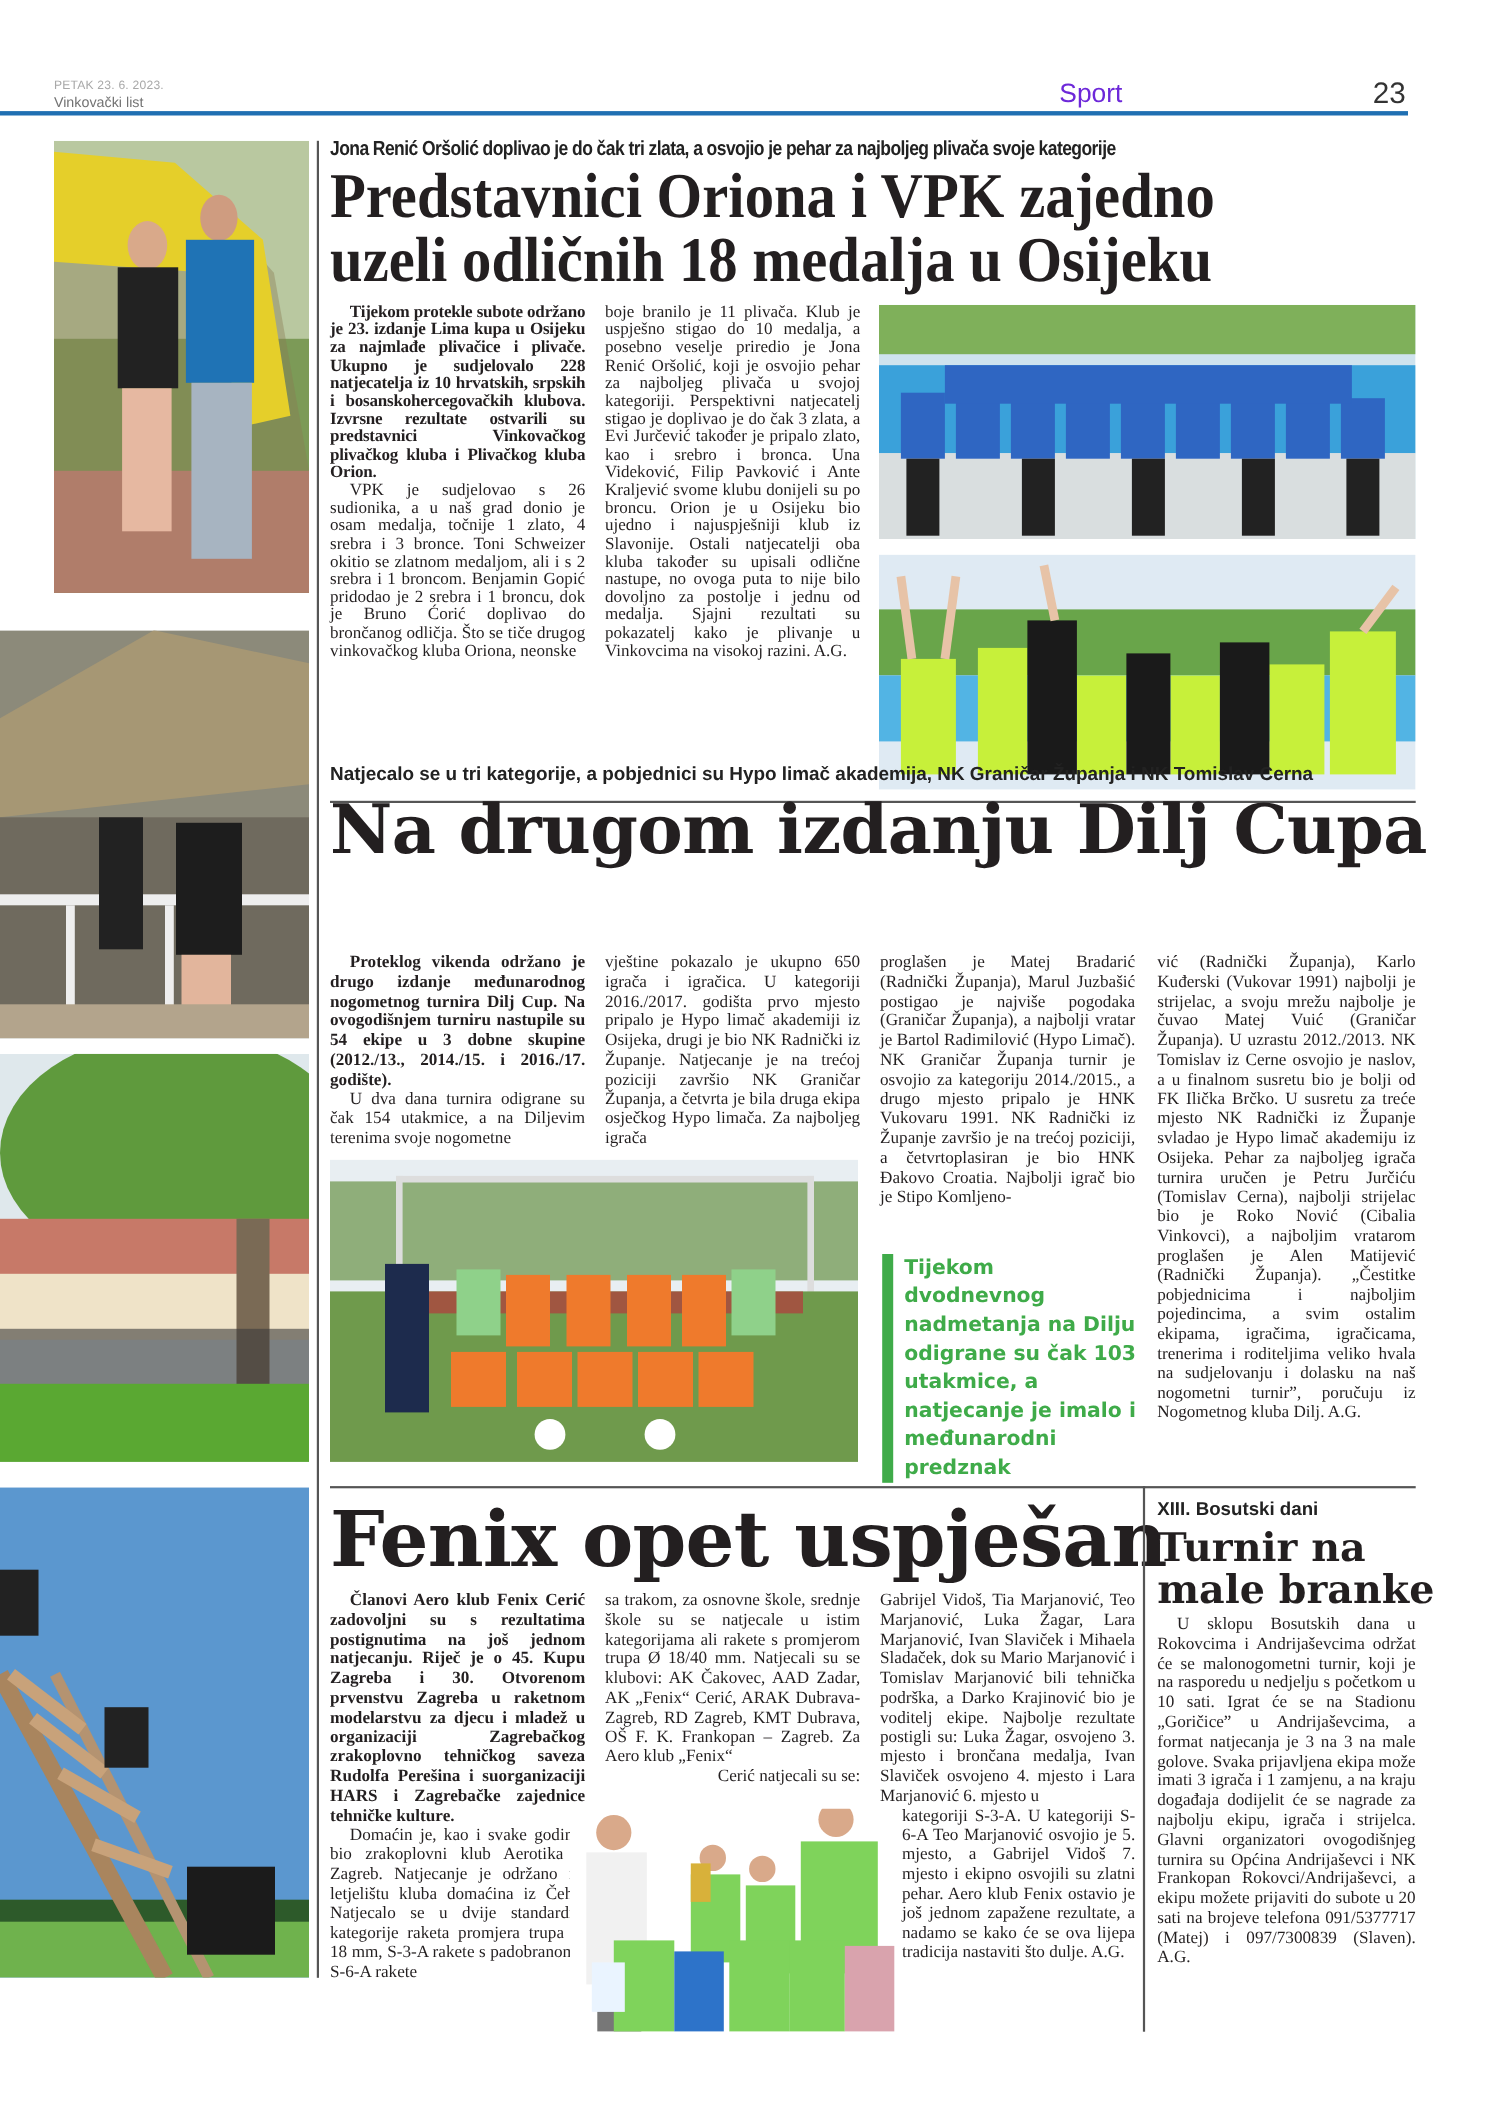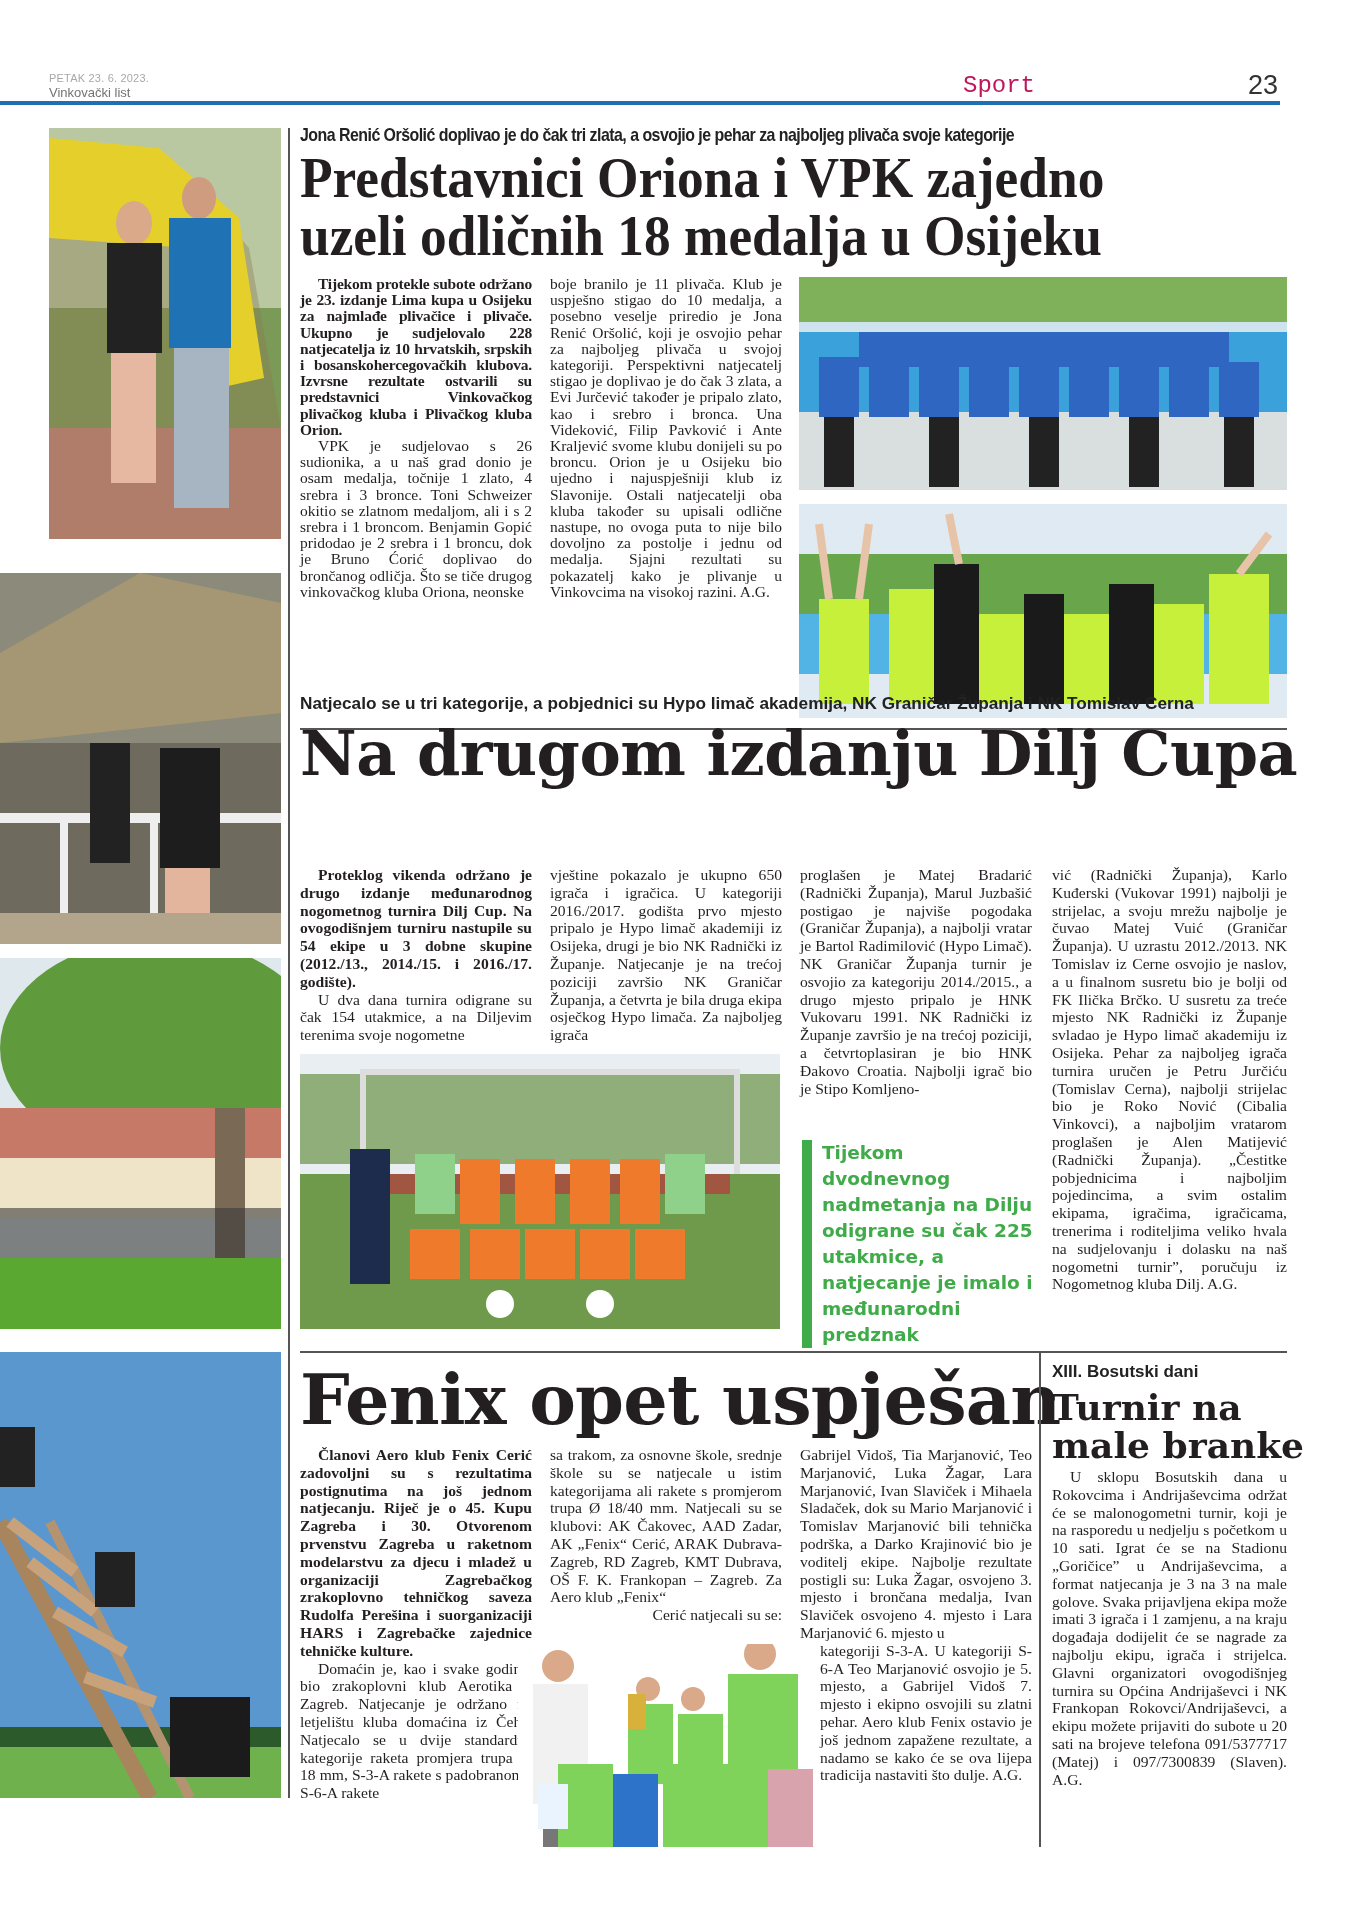--- a/index.html
+++ b/index.html
@@ -3,21 +3,21 @@
 <meta charset="utf-8">
 <style>
   * { box-sizing: border-box; margin: 0; padding: 0; }
   html, body { width: 1354px; height: 1920px; background: #ffffff; overflow: hidden; }
   body { position: relative; font-family: "DejaVu Serif", serif; color: #231f20; }
   .abs { position: absolute; }
 
   
   .hdr-date { left: 49px; top: 72px; font-family: "Liberation Sans", sans-serif; font-size: 11px; color: #a8a8a8; letter-spacing: 0.2px; }
   .hdr-paper { left: 49px; top: 85px; font-family: "Liberation Sans", sans-serif; font-size: 13px; color: #737373; }
-  .hdr-section { left: 963px; top: 72px; font-family: Liberation Mono, monospace; font-size: 24px; color: #be185d; }
+  .hdr-section { left: 963px; top: 72px; font-family: Liberation Sans, sans-serif; font-size: 24px; color: #6d28d9; }
   .hdr-page { right: 76px; top: 70px; font-family: "Liberation Sans", sans-serif; font-size: 27px; color: #333; font-weight: 300; }
   .hdr-rule { left: 0; top: 101px; width: 1280px; height: 4px; background: #1f6fb2; }
 
   
   .photo { overflow: hidden; }
   .photo svg { width: 100%; height: 100%; display: block; }
 
   .vrule { width: 2px; background: #555; }
   .hrule { height: 2px; background: #555; }
 
@@ -185,21 +185,21 @@
 <div class="abs col dj" style="left:550px;top:866px;width:232px;">
   <p style="text-indent:0">vještine pokazalo je ukupno 650 igrača i igračica. U kategoriji 2016./2017. godišta prvo mjesto pripalo je Hypo limač akademiji iz Osijeka, drugi je bio NK Radnički iz Županje. Natjecanje je na trećoj poziciji završio NK Graničar Županja, a četvrta je bila druga ekipa osječkog Hypo limača. Za najboljeg igrača</p>
 </div>
 <div class="abs col dj" style="left:800px;top:866px;width:232px;">
   <p style="text-indent:0">proglašen je Matej Bradarić (Radnički Županja), Marul Juzbašić postigao je najviše pogodaka (Graničar Županja), a najbolji vratar je Bartol Radimilović (Hypo Limač). NK Graničar Županja turnir je osvojio za kategoriju 2014./2015., a drugo mjesto pripalo je HNK Vukovaru 1991. NK Radnički iz Županje završio je na trećoj poziciji, a četvrtoplasiran je bio HNK Đakovo Croatia. Najbolji igrač bio je Stipo Komljeno-</p>
 </div>
 <div class="abs col dj" style="left:1052px;top:866px;width:235px;">
   <p style="text-indent:0">vić (Radnički Županja), Karlo Kuđerski (Vukovar 1991) najbolji je strijelac, a svoju mrežu najbolje je čuvao Matej Vuić (Graničar Županja). U uzrastu 2012./2013. NK Tomislav iz Cerne osvojio je naslov, a u finalnom susretu bio je bolji od FK Ilička Brčko. U susretu za treće mjesto NK Radnički iz Županje svladao je Hypo limač akademiju iz Osijeka. Pehar za najboljeg igrača turnira uručen je Petru Jurčiću (Tomislav Cerna), najbolji strijelac bio je Roko Nović (Cibalia Vinkovci), a najboljim vratarom proglašen je Alen Matijević (Radnički Županja). „Čestitke pobjednicima i najboljim pojedincima, a svim ostalim ekipama, igračima, igračicama, trenerima i roditeljima veliko hvala na sudjelovanju i dolasku na naš nogometni turnir”, poručuju iz Nogometnog kluba Dilj. A.G.</p>
 </div>
 
-<div class="abs pullquote" style="left:802px;top:1140px;width:235px;">Tijekom dvodnevnog nadmetanja na Dilju odigrane su čak 225 utakmice, a natjecanje je imalo i međunarodni predznak</div>
+<div class="abs pullquote" style="left:802px;top:1140px;width:235px;">Tijekom dvodnevnog nadmetanja na Dilju odigrane su čak 103 utakmice, a natjecanje je imalo i međunarodni predznak</div>
 
 <div class="abs photo" style="left:300px;top:1054px;width:480px;height:275px;">
   <svg viewBox="0 0 480 275" preserveAspectRatio="none">
     <rect width="480" height="275" fill="#e8eef2"></rect>
     <rect y="20" width="480" height="90" fill="#8fae7a"></rect>
     <rect x="60" y="15" width="380" height="6" fill="#dddddd"></rect>
     <rect x="60" y="15" width="6" height="200" fill="#dddddd"></rect>
     <rect x="434" y="15" width="6" height="200" fill="#dddddd"></rect>
     <rect y="120" width="480" height="155" fill="#6f9a4c"></rect>
     <rect x="50" y="120" width="380" height="20" fill="#c22a3b" opacity="0.6"></rect>

